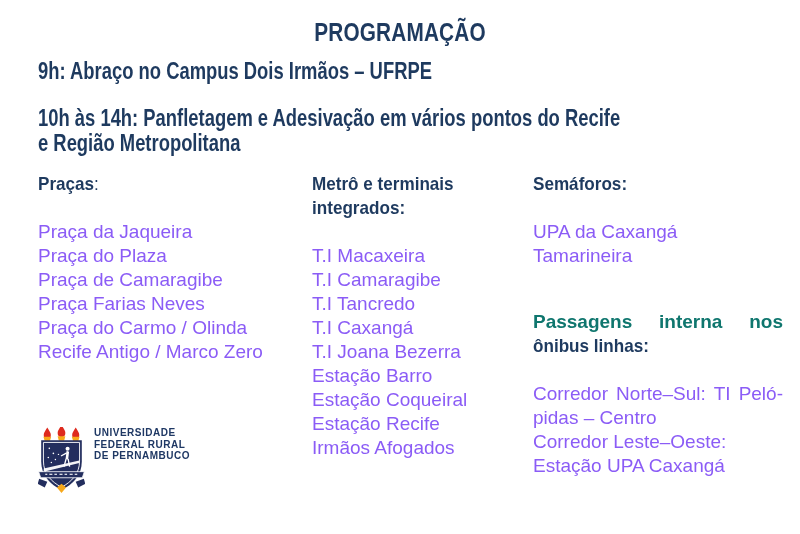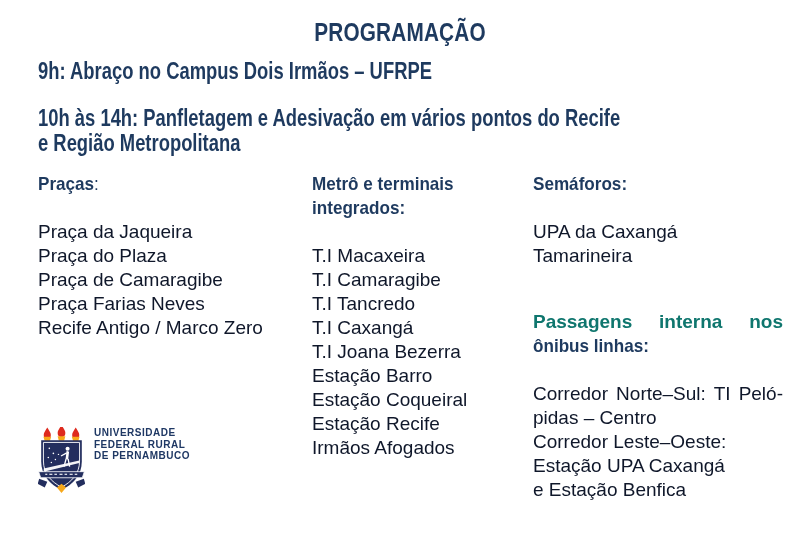--- a/index.html
+++ b/index.html
@@ -48,21 +48,21 @@
   }
   
   .col { position: absolute; top: 172px; }
   .col-1 { left: 38px;  width: 272px; }
   .col-2 { left: 312px; width: 196px; }
   .col-3 { left: 533px; width: 250px; }
   .line {
     height: 24px;
     line-height: 24px;
     font-size: 19px;
-    color: #0f172a;
+    color: #8b5cf6;
     white-space: nowrap;
     overflow: visible;
   }
   .hd {
     font-weight: bold;
     color: #1e3a5f;
     transform: scaleX(0.9);
     transform-origin: 0 50%;
   }
   .hd .colon { font-weight: 400; }
@@ -108,20 +108,21 @@
     <div>e Região Metropolitana</div>
   </div>
 
   <div class="col col-1">
     <div class="line hd"><span>Praças</span><span class="colon">:</span></div>
     <div class="line"></div>
     <div class="line">Praça da Jaqueira</div>
     <div class="line">Praça do Plaza</div>
     <div class="line">Praça de Camaragibe</div>
     <div class="line">Praça Farias Neves</div>
+    <div class="line">Praça do Carmo / Olinda</div>
     <div class="line">Recife Antigo / Marco Zero</div>
   </div>
 
   <div class="col col-2">
     <div class="line hd">Metrô e terminais</div>
     <div class="line hd">integrados:</div>
     <div class="line"></div>
     <div class="line">T.I Macaxeira</div>
     <div class="line">T.I Camaragibe</div>
     <div class="line">T.I Tancredo</div>
@@ -139,21 +140,20 @@
     <div class="line">UPA da Caxangá</div>
     <div class="line">Tamarineira</div>
     <div class="line"></div>
     <div class="line hd-j">Passagens interna nos</div>
     <div class="line hd">ônibus linhas:</div>
     <div class="line"></div>
     <div class="line just">Corredor Norte–Sul: TI Peló-</div>
     <div class="line">pidas – Centro</div>
     <div class="line">Corredor Leste–Oeste:</div>
     <div class="line">Estação UPA Caxangá</div>
-    <div class="line">e Estação Benfica</div>
   </div>
 
   <div class="logo">
     <svg width="47" height="67" viewBox="0 0 46 66" aria-hidden="true">
 
       <g transform="translate(9,8.5)">
         <path d="M0,-8 C2,-4.5 3.5,-3 3.5,-0.5 A3.5,3.8 0 1,1 -3.5,-0.5 C-3.5,-3 -2,-4.5 0,-8 Z" fill="#de2a1e"></path>
         <path d="M-3.8,1 L3.8,1 L2.6,5.2 L-2.6,5.2 Z" fill="#f7a81b"></path>
       </g>
       <g transform="translate(23,6.5)">

